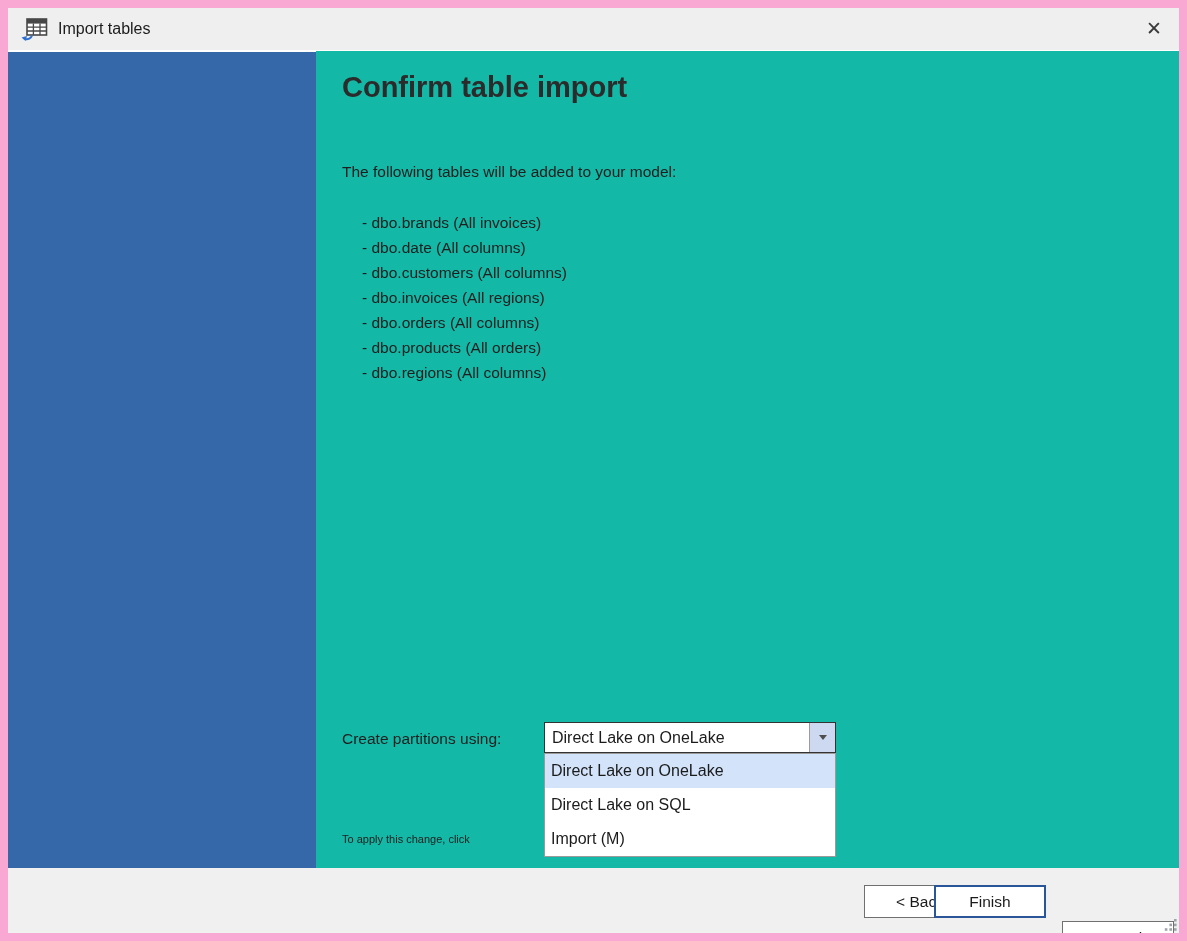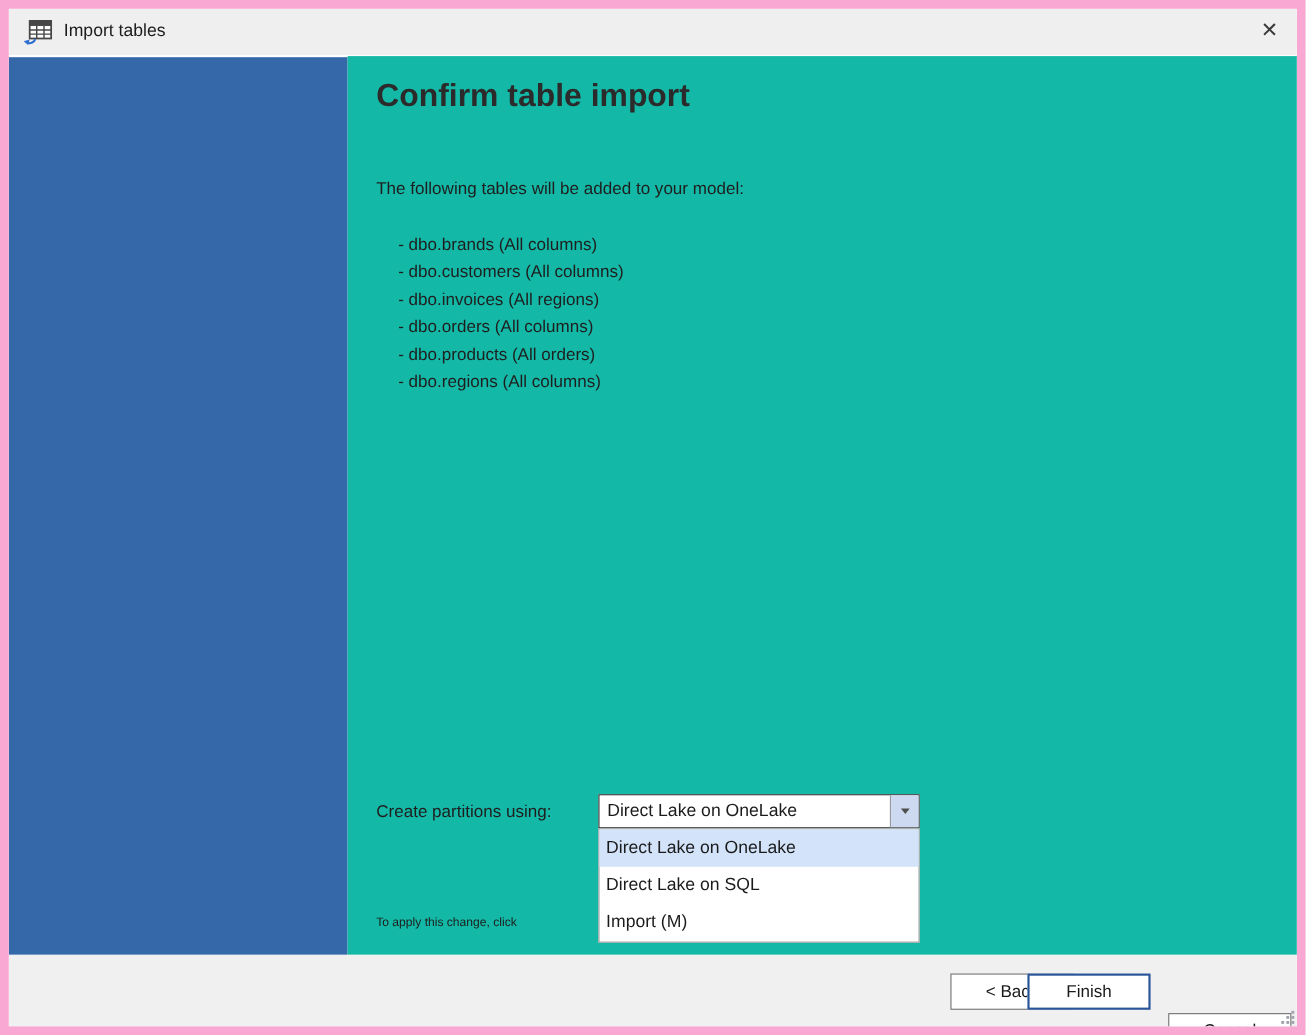--- a/index.html
+++ b/index.html
@@ -155,21 +155,22 @@
   </div>
 
   <div class="dialog-body">
     <div class="sidebar"></div>
 
     <div class="content">
       <div class="heading">Confirm table import</div>
       <div class="intro">The following tables will be added to your model:</div>
 
       <div class="table-list">
-        <div>- dbo.brands (All columns)</div>
+        <div>- dbo.brands (All invoices)</div>
+        <div>- dbo.date (All columns)</div>
         <div>- dbo.customers (All columns)</div>
         <div>- dbo.invoices (All regions)</div>
         <div>- dbo.orders (All columns)</div>
         <div>- dbo.products (All orders)</div>
         <div>- dbo.regions (All columns)</div>
       </div>
 
       <div class="partition-label">Create partitions using:</div>
 
       <div class="combobox">

